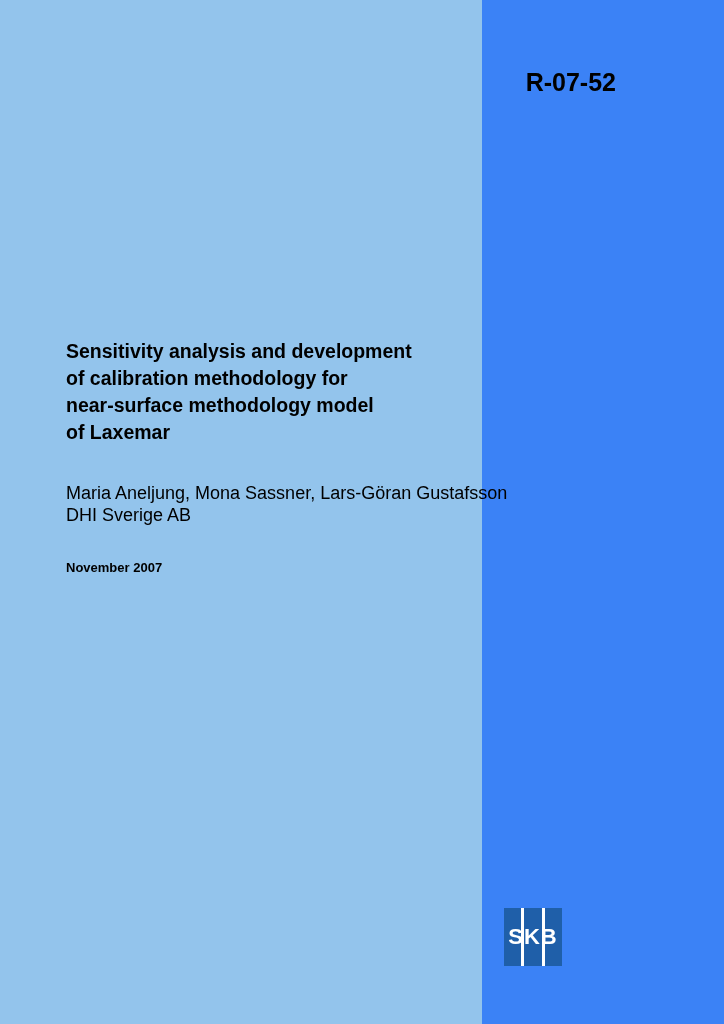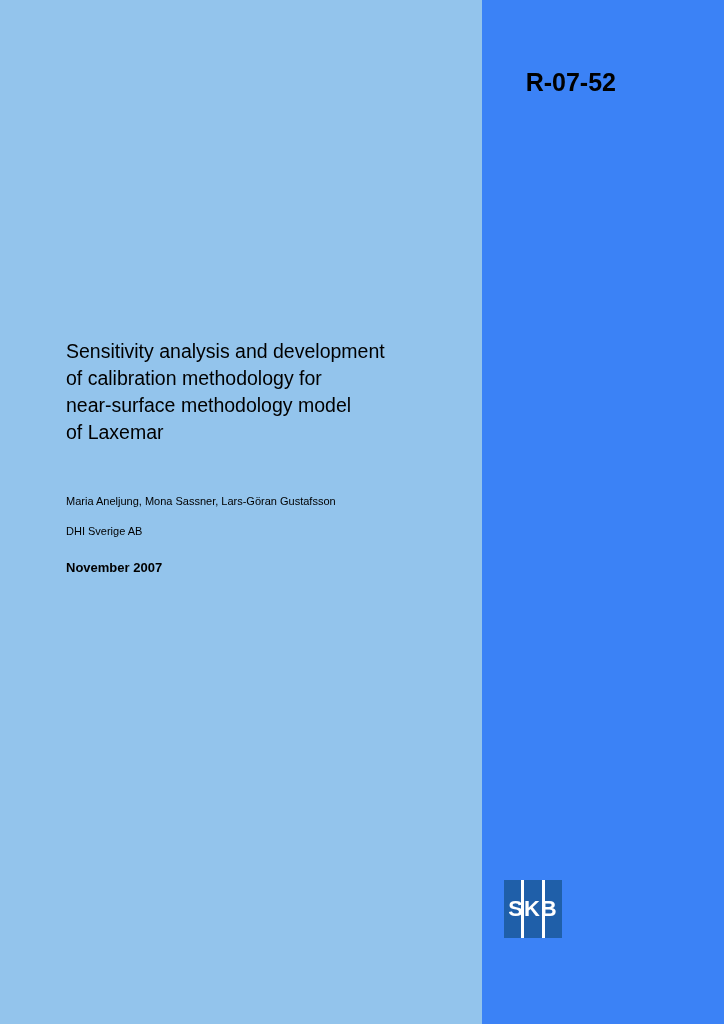--- a/index.html
+++ b/index.html
@@ -44,38 +44,37 @@
   }
   
   .title-block {
     position: absolute;
     left: 66px;
     top: 338px;
     width: 404px;
   }
   .title-line {
     font-size: 19.5px;
-    font-weight: normal;
+    font-weight: bold;
     color: #000000;
     line-height: 27px;
     white-space: nowrap;
   }
   
   .authors-block {
     position: absolute;
     left: 66px;
     top: 482px;
     width: 404px;
   }
   .author-line {
-    font-size: 11px;
+    font-size: 18px;
     color: #000000;
     line-height: 22px;
     white-space: nowrap;
-    margin-top: 8px;
   }
   
   .date-block {
     position: absolute;
     left: 66px;
     top: 560px;
     font-size: 13px;
     color: #000000;
     font-weight: bold;
   }
@@ -96,21 +95,21 @@
   .publisher-line {
     font-size: 10.5px;
     color: #000000;
     line-height: 15px;
     white-space: nowrap;
   }
   
   .logo {
     position: absolute;
     left: 504px;
-    top: 880px;
+    top: 908px;
     width: 58px;
     height: 58px;
     background: #1f5fa9;
   }
   .logo-gap {
     position: absolute;
     top: 0;
     width: 3px;
     height: 58px;
     background: #ffffff;

